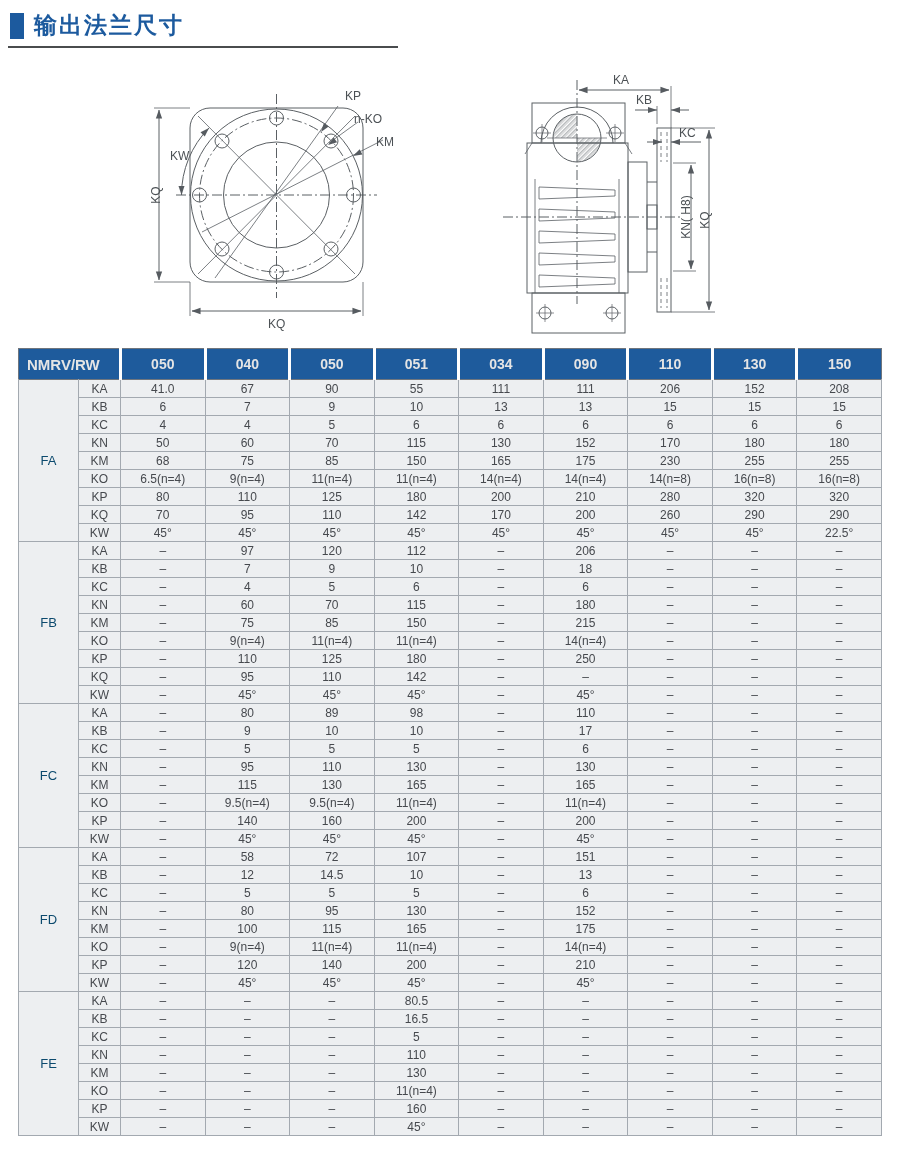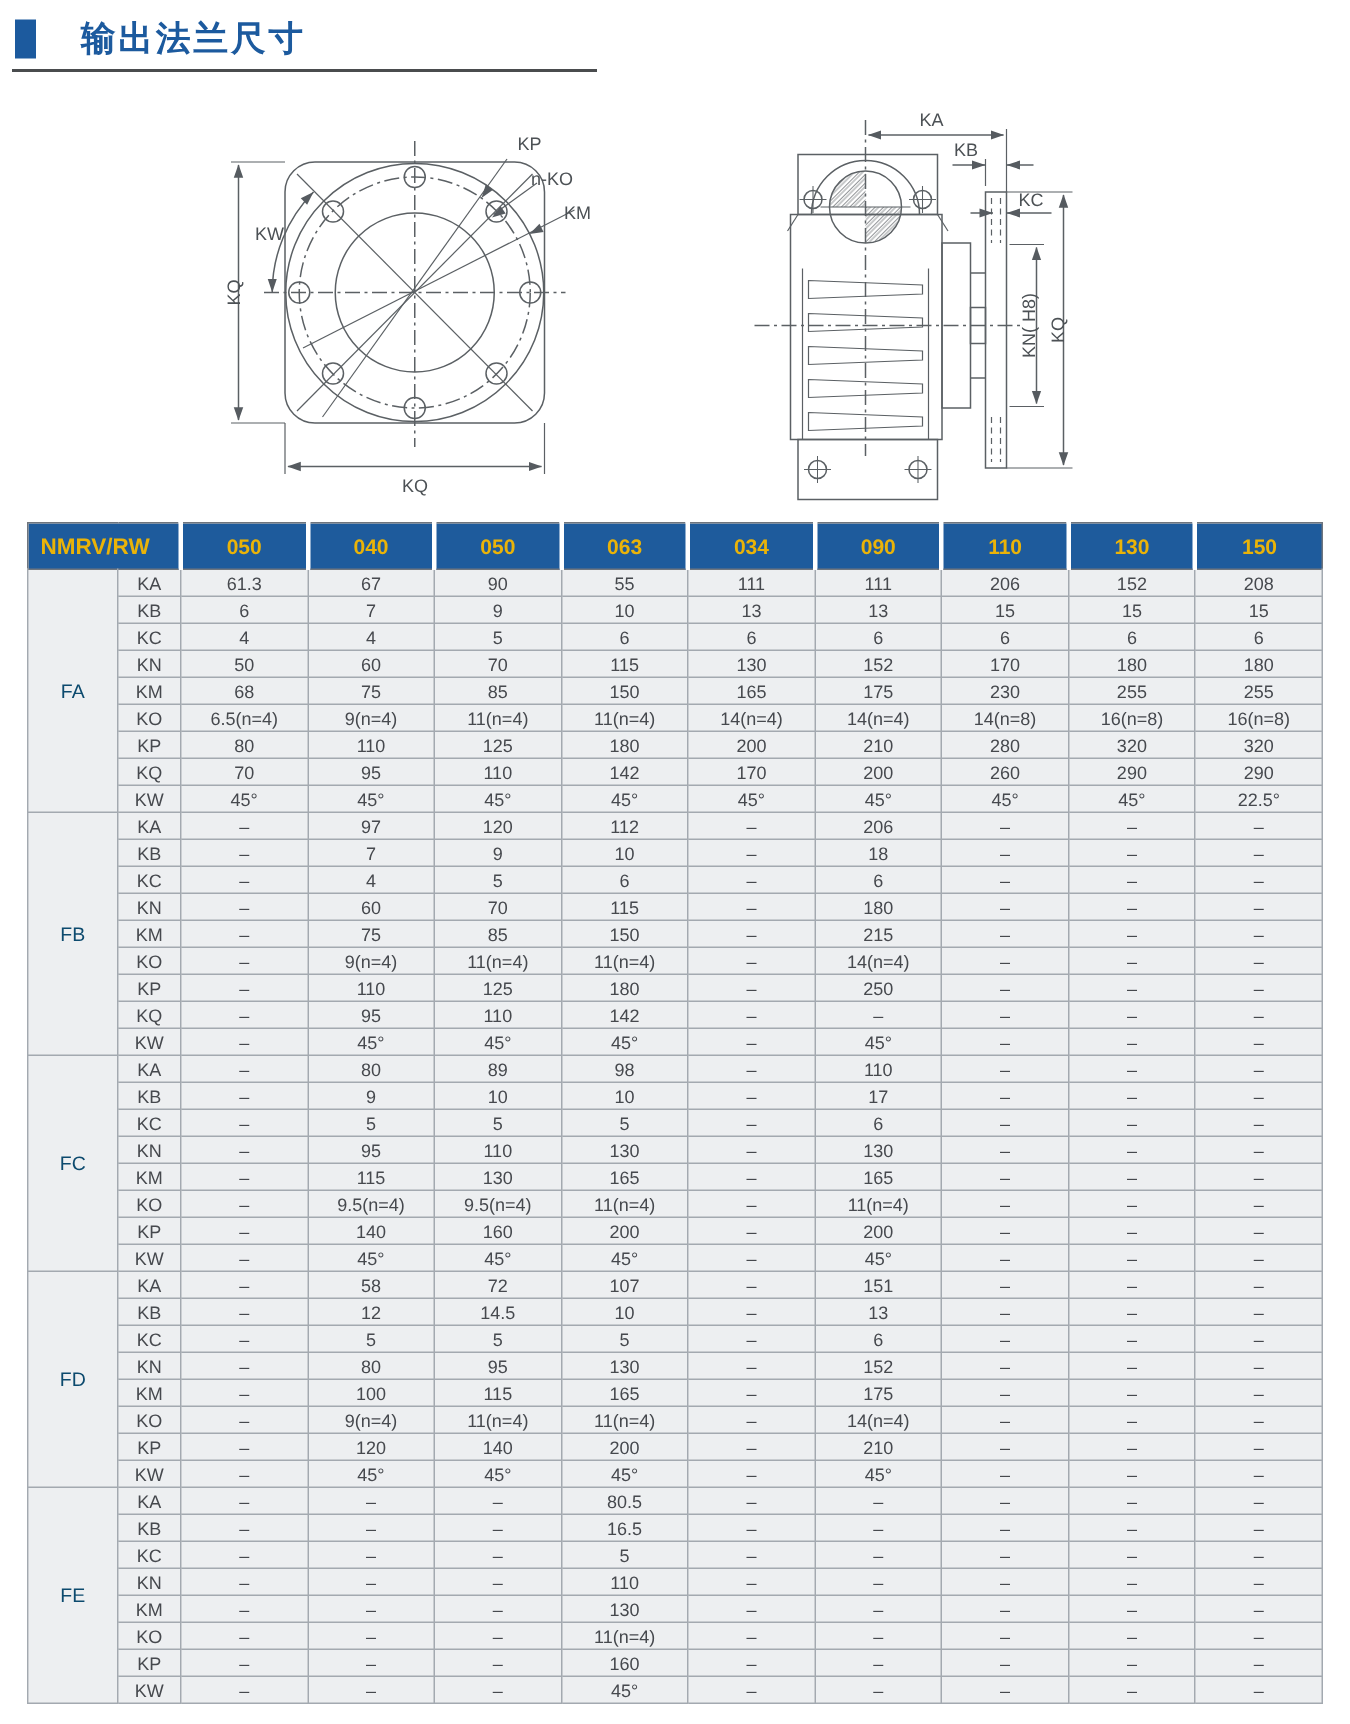--- a/index.html
+++ b/index.html
@@ -1,33 +1,33 @@
 <!DOCTYPE html>
 <html><head>
 <meta charset="utf-8">
 <style>
   html,body { margin:0; padding:0; background:#ffffff; font-family:"Liberation Sans","DejaVu Sans",sans-serif; }
   .page { position:relative; width:900px; height:1149px; background:#fff; overflow:hidden; }
 
   
-  .title-row { position:absolute; left:10px; top:10px; display:flex; align-items:center;gap:20px; }
+  .title-row { position:absolute; left:10px; top:10px; display:flex; align-items:center; }
   .title-block { width:14px; height:26px; background:#1c5a9e; margin-right:10px; }
   .title-text { font-size:23px; font-weight:bold; color:#1c5a9e; letter-spacing:2px; }
   .title-rule { position:absolute; left:8px; top:46px; width:390px; border-top:2px solid #4a4c4e; }
 
   
   .drawing { position:absolute; }
   .drw-front { left:148px; top:70px; }
   .drw-side  { left:495px; top:62px; }
   svg text { font-family:"Liberation Sans","DejaVu Sans",sans-serif; font-size:12px; fill:#4c5155; }
 
   
   table.dims { position:absolute; left:18px; top:348px; width:864px; border-collapse:collapse; table-layout:fixed;
                font-size:12px; color:#46494e; border:1px solid #6f757d; }
-  table.dims thead th { background:#1e5b9c; color:#eab308; height:28px; font-size:14px; font-weight:bold;
+  table.dims thead th { background:#1e5b9c; color:#e5e5e5; height:28px; font-size:14px; font-weight:bold;
                         border-left:3px solid #ffffff; }
   table.dims thead th.corner { text-align:left; padding-left:8px; border-left:none; font-size:15px; }
   table.dims tbody td, table.dims tbody th { background:#edeff1; border:1px solid #a3a9b0; height:17px;
                         text-align:center; font-weight:normal; padding:0; }
   table.dims tbody th.sec { font-size:13px; color:#0c4a6e; }
   table.dims tbody td.lbl { }
   table.dims tr.sec-start td, table.dims tr.sec-start th { border-top:1px solid #70767e; }
 </style>
 </head>
 <body>
@@ -201,33 +201,33 @@
       <col style="width:60px">
         <col style="width:42px">
       <col span="9">
     </colgroup>
     <thead>
       <tr>
           <th class="corner" colspan="2">NMRV/RW</th>
           <th>050</th>
           <th>040</th>
           <th>050</th>
-          <th>063</th>
+          <th>051</th>
           <th>034</th>
           <th>090</th>
           <th>110</th>
           <th>130</th>
           <th>150</th>
         </tr>
     </thead>
     <tbody>
         <tr class="sec-start">
           <th class="sec" rowspan="9">FA</th>
           <td class="lbl">KA</td>
-          <td>61.3</td>
+          <td>41.0</td>
           <td>67</td>
           <td>90</td>
           <td>55</td>
           <td>111</td>
           <td>111</td>
           <td>206</td>
           <td>152</td>
           <td>208</td>
         </tr>
         <tr>

